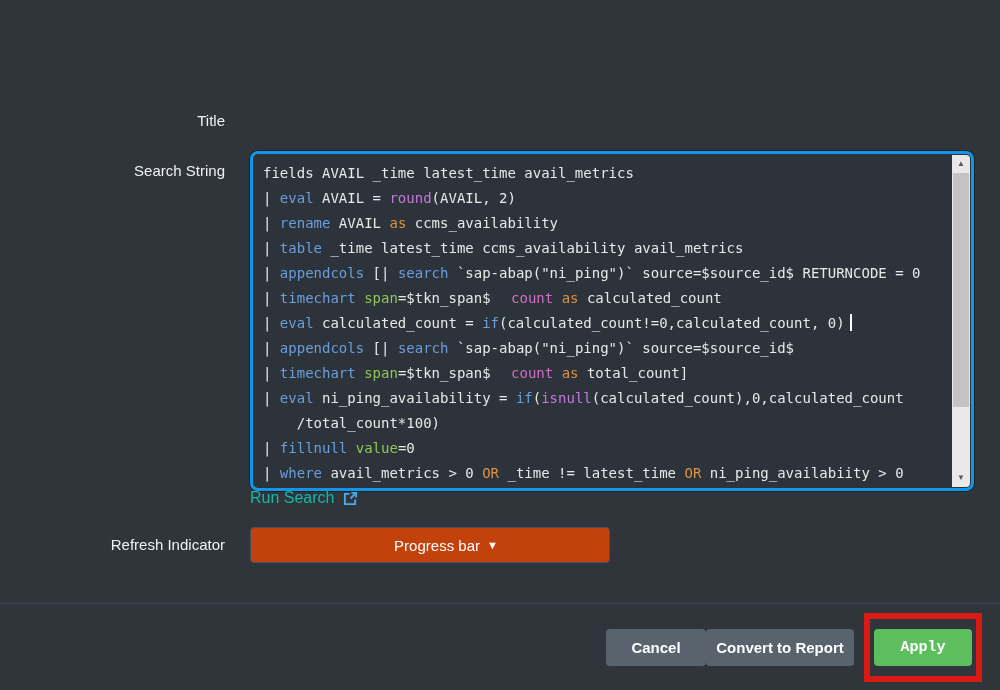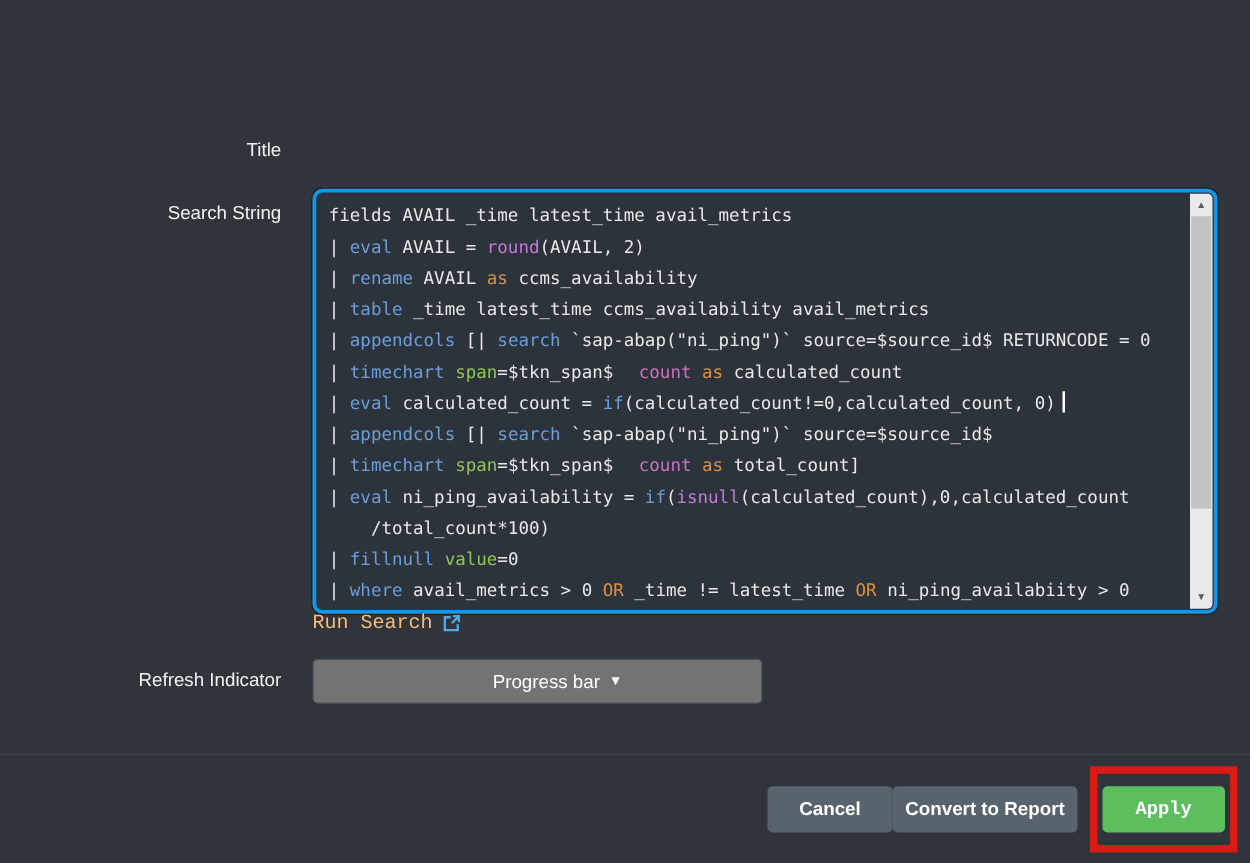--- a/index.html
+++ b/index.html
@@ -39,33 +39,33 @@
   .tok-o{color:#de9043;}
   .tok-g{color:#92c558;}
   .caret{display:inline-block;width:2px;height:17px;background:#ffffff;vertical-align:-3px;margin-left:5px;}
   
   .sbar{position:absolute;top:1px;right:1px;bottom:1px;width:18px;background:#e9e9e9;border-radius:0 4px 4px 0;}
   .sbar .arrow{position:absolute;left:0;width:18px;height:16px;text-align:center;font-size:8px;line-height:16px;color:#5a5a5a;cursor:pointer;}
   .sbar .up{top:1px;}
   .sbar .down{bottom:1px;}
   .sbar .thumb{position:absolute;left:1px;width:16px;top:18px;height:234px;background:#c3c3c3;cursor:pointer;}
   
-  .run-search{position:absolute;left:250px;top:489px;font-size:16px;color:#fdba74;cursor:pointer;display:flex;align-items:center;gap:8px;font-family:Liberation Mono, monospace;}
+  .run-search{position:absolute;left:250px;top:489px;font-size:16px;color:#14b8a6;cursor:pointer;display:flex;align-items:center;gap:8px;}
   .ext-icon{width:15px;height:15px;display:inline-block;}
   
   .dropdown{
     position:absolute;left:250px;top:527px;width:360px;height:36px;
-    background:#737373;border:1px solid #49525b;border-radius:4px;color:#ffffff;
+    background:#c2410c;border:1px solid #49525b;border-radius:4px;color:#ffffff;
     font-size:15px;display:flex;align-items:center;justify-content:center;gap:7px;cursor:pointer;padding-left:32px;
   }
   .dd-caret{font-size:11px;line-height:1;}
   
   .footer{
     position:absolute;left:0;right:0;bottom:0;height:87px;border-top:1px solid #3e464e;
-    display:flex;align-items:center;justify-content:flex-end;padding-right:10px;
+    display:flex;align-items:center;justify-content:flex-end;padding-right:18px;
   }
   .btn{
     height:37px;border:none;border-radius:4px;color:#ffffff;font-size:15px;font-weight:600;
     font-family:"Liberation Sans",sans-serif;cursor:pointer;padding:0 22px;
   }
   .btn-gray{background:#59636d;}
   .btn-cancel{width:100px;padding:0;}
   .btn-convert{width:148px;padding:0;margin-left:0;}
   .annotation{margin-left:10px;border:6px solid #da1a15;padding:10px 4px;line-height:0;}
   .btn-apply{background:#5cbe5c;width:98px;padding:0;font-family:Liberation Mono, monospace;}

